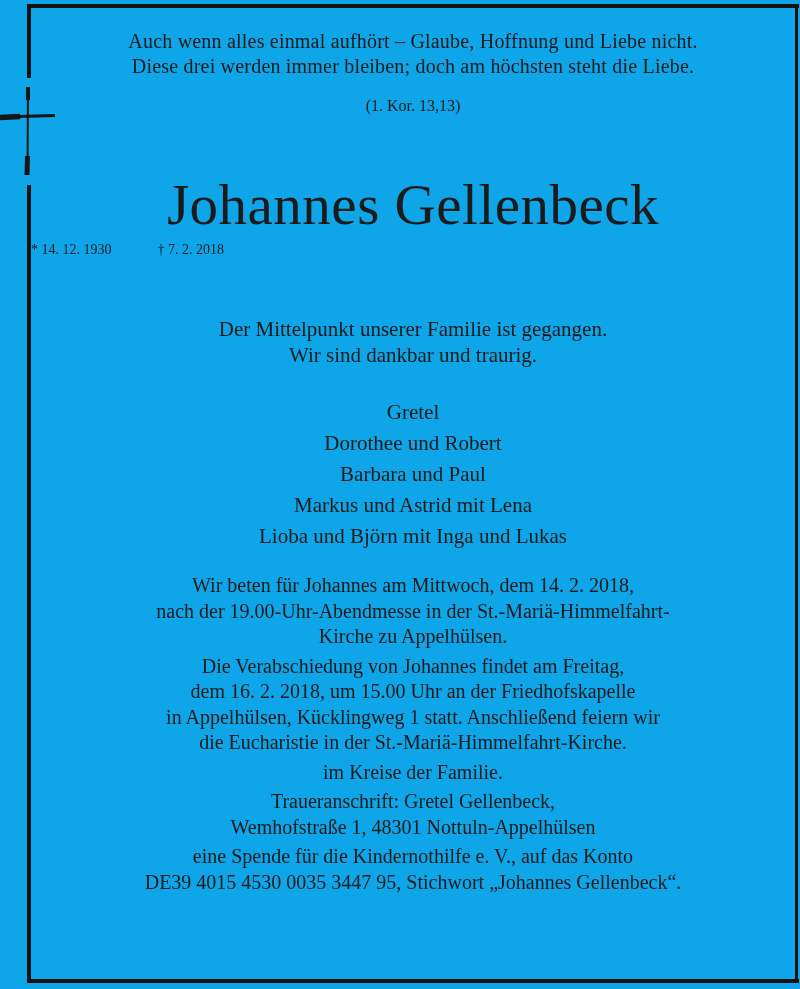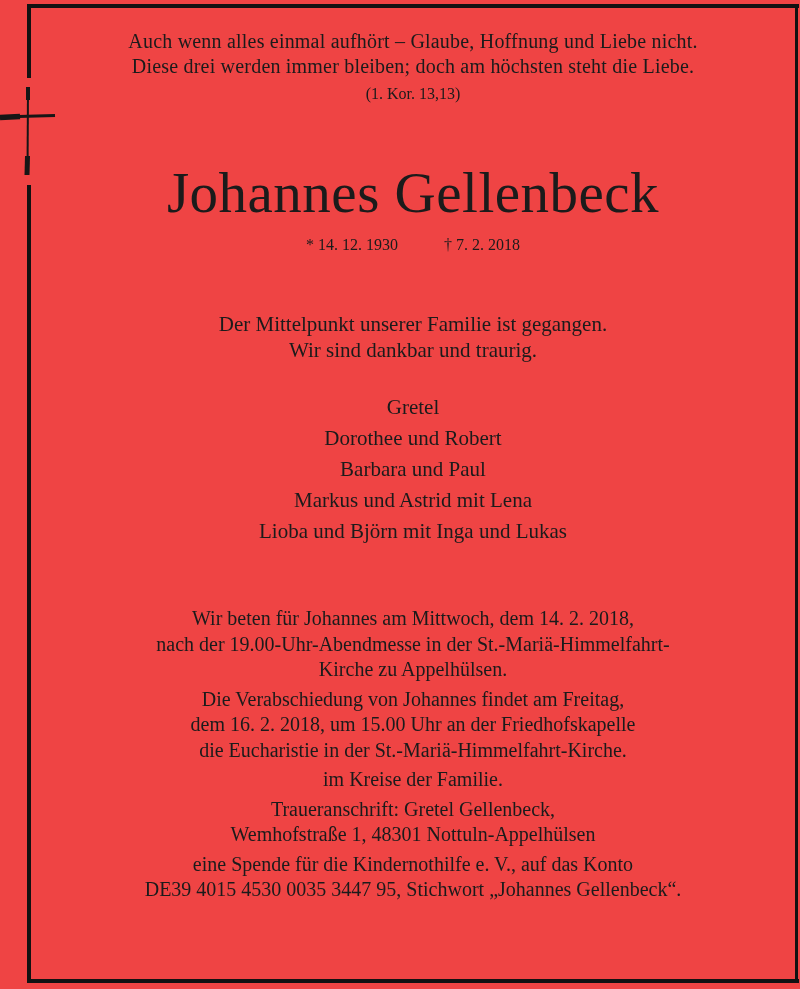--- a/index.html
+++ b/index.html
@@ -4,21 +4,21 @@
 <style>
   html, body {
     margin: 0;
     padding: 0;
     background: #ffffff;
   }
   .page {
     position: relative;
     width: 800px;
     height: 989px;
-    background: #ef4444;
+    background: #0ea5e9;
     overflow: hidden;
     font-family: "Liberation Serif", "DejaVu Serif", serif;
     color: #1b1b1b;
   }
   
   .frame { position: absolute; background: #121212; }
   .frame-top    { left: 27px; right: 1px; top: 4px; height: 4px; }
   .frame-bottom { left: 27px; right: 1px; top: 979px; height: 4px; }
   .frame-right  { top: 4px; bottom: 6px; right: 2px; width: 3px; }
   .frame-left-upper { left: 27px; width: 4px; top: 4px; height: 74px; }
@@ -39,47 +39,46 @@
     top: 0;
     text-align: center;
   }
   .quote {
     margin-top: 29px;
     font-size: 20px;
     line-height: 25px;
     letter-spacing: 0.2px;
   }
   .quote-source {
-    margin-top: 6px;
+    margin-top: 18px;
     font-size: 16px;
     line-height: 18px;
   }
   .deceased-name {
     margin-top: 64px;
     font-size: 57px;
     line-height: 52px;
     letter-spacing: 0.5px;
   }
   .dates {
-    margin-top: 13px;
+    margin-top: 6px;
     display: flex;
-    justify-content: center;
     gap: 46px;
-    font-size: 16px;
+    font-size: 14px;
     line-height: 26px;
   }
   .intro-line1 { margin-top: 54px; font-size: 21px; line-height: 24px; }
   .intro-line2 { margin-top: 2px; font-size: 21px; line-height: 24px; }
   .family {
     margin-top: 30px;
     font-size: 21px;
     line-height: 31px;
   }
   .paragraphs {
-    margin-top: 59px;
+    margin-top: 21px;
     font-size: 20px;
     line-height: 25.5px;
   }
   .paragraph { margin: 0 0 4px 0; }
 </style>
 </head>
 <body>
 
 <div class="page">
 
@@ -127,20 +126,21 @@
 
       <div class="paragraph">
         <div>Wir beten für Johannes am Mittwoch, dem 14. 2. 2018,</div>
         <div>nach der 19.00-Uhr-Abendmesse in der St.-Mariä-Himmelfahrt-</div>
         <div>Kirche zu Appelhülsen.</div>
       </div>
 
       <div class="paragraph">
         <div>Die Verabschiedung von Johannes findet am Freitag,</div>
         <div>dem 16. 2. 2018, um 15.00 Uhr an der Friedhofskapelle</div>
+        <div>in Appelhülsen, Kücklingweg 1 statt. Anschließend feiern wir</div>
         <div>die Eucharistie in der St.-Mariä-Himmelfahrt-Kirche.</div>
       </div>
 
       <div class="paragraph">
         <div>im Kreise der Familie.</div>
       </div>
 
       <div class="paragraph">
         <div>Traueranschrift: Gretel Gellenbeck,</div>
         <div>Wemhofstraße 1, 48301 Nottuln-Appelhülsen</div>

